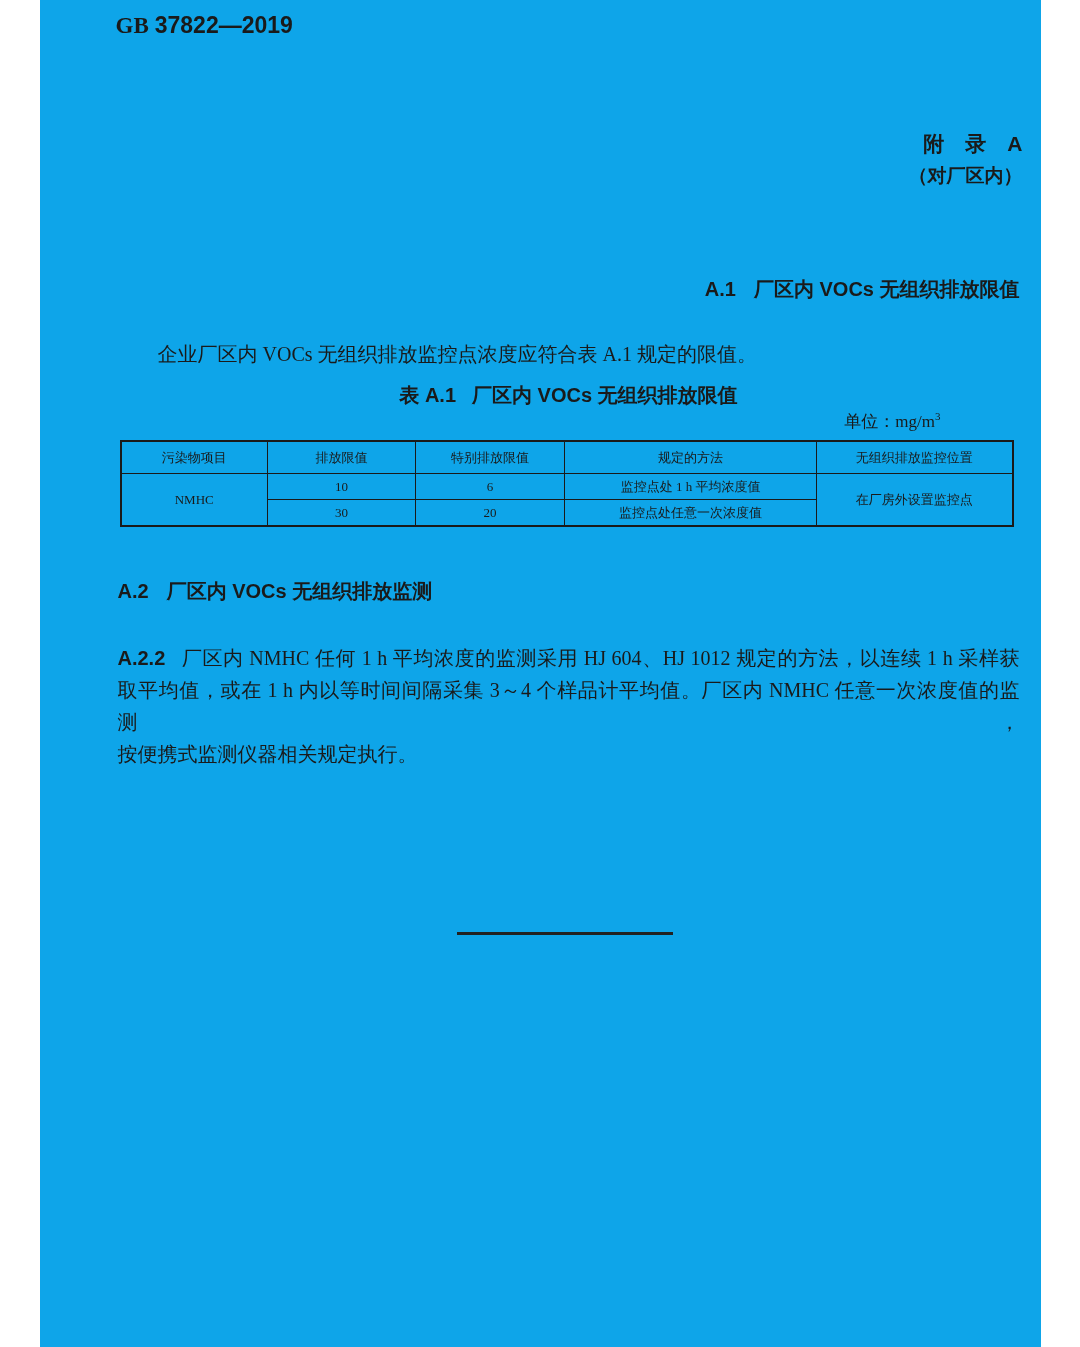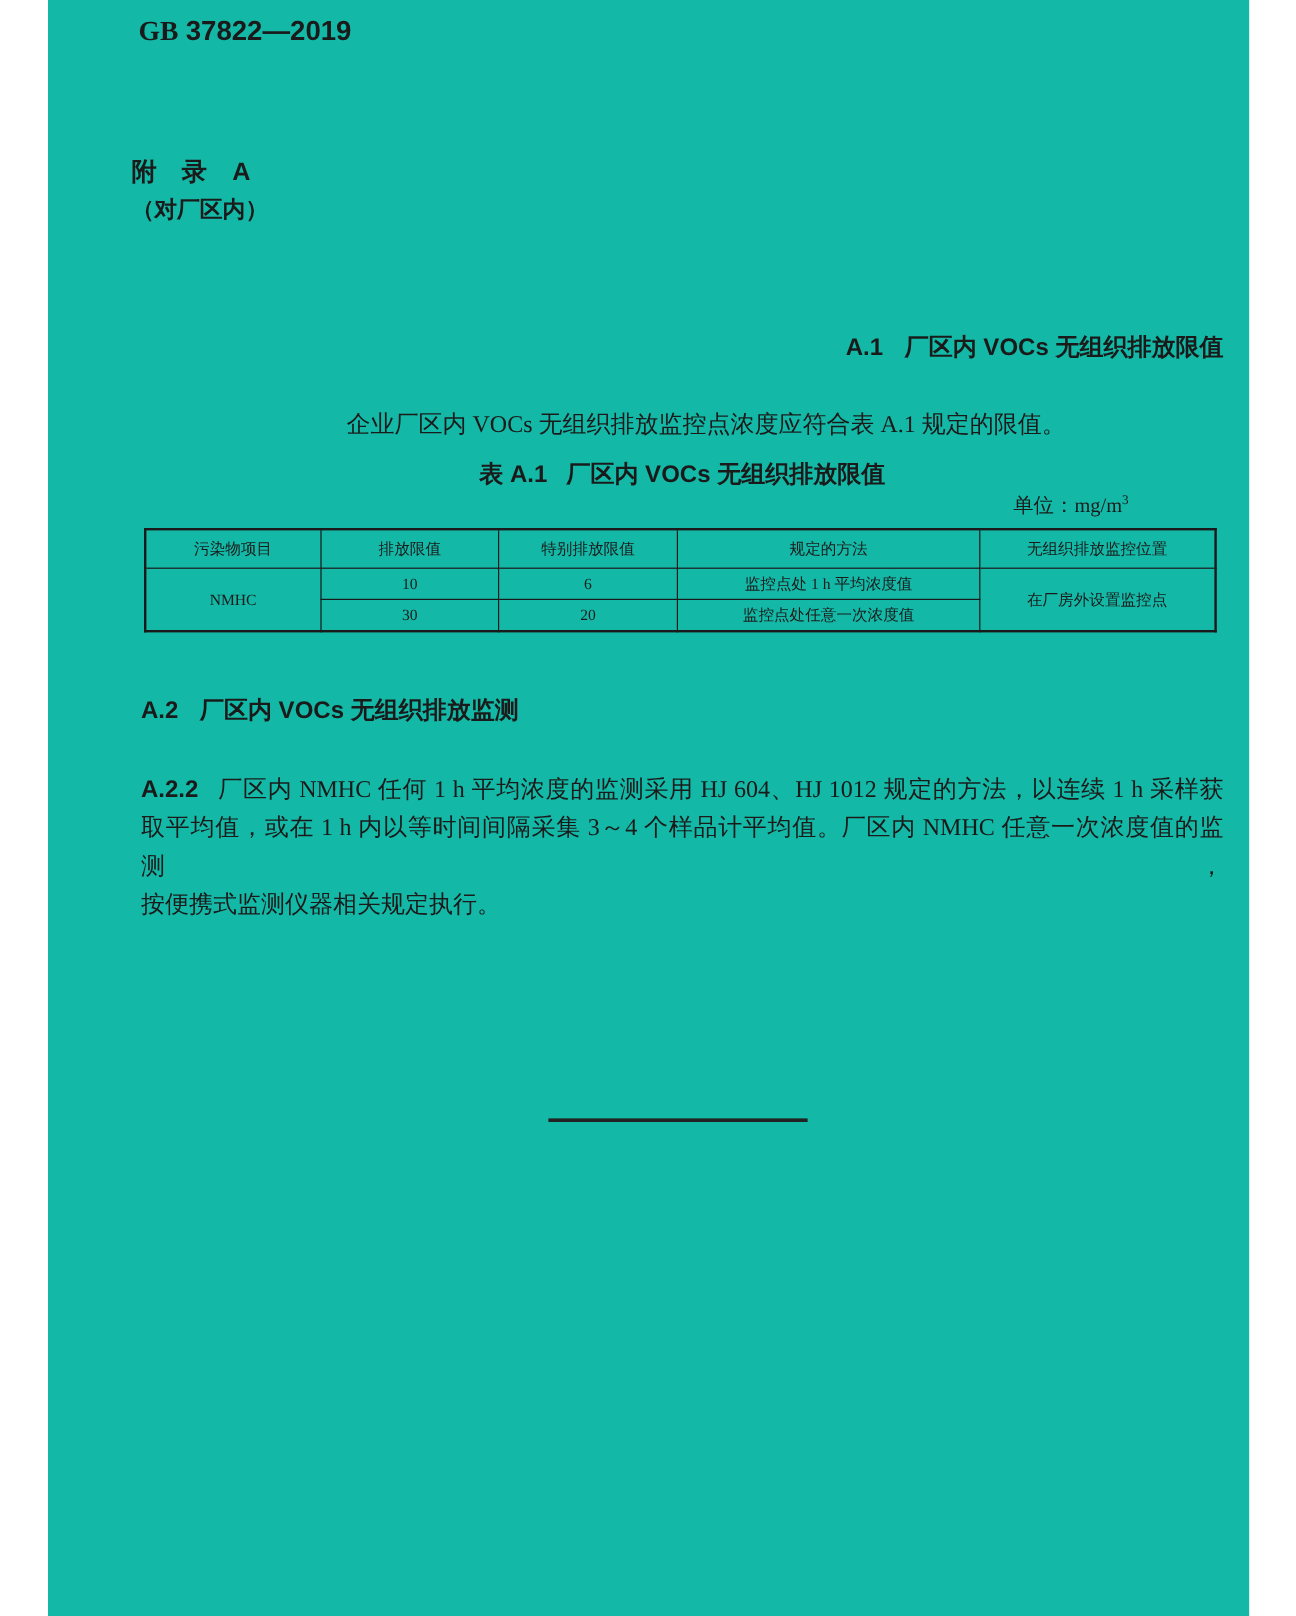--- a/index.html
+++ b/index.html
@@ -5,21 +5,21 @@
   html, body {
     margin: 0;
     padding: 0;
     background: #ffffff;
   }
   .page {
     position: relative;
     width: 1001px;
     height: 1347px;
     margin: 0 auto;
-    background: #14b8a6;
+    background: #0ea5e9;
     color: #1a1a1a;
     font-family: "Liberation Serif", "DejaVu Serif", serif;
     overflow: hidden;
   }
   
   .std-code {
     position: absolute;
     top: 12px;
     left: 76px;
     font-size: 23px;
@@ -31,23 +31,23 @@
   }
   .std-code .num {
     font-family: "Liberation Sans", "DejaVu Sans", sans-serif;
     font-weight: bold;
     margin-left: 6px;
   }
   
   .appendix-head {
     position: absolute;
     top: 128px;
-    left: 70px;
-    width: 902px;
-    text-align: left;
+    left: 81px;
+    width: 902px;
+    text-align: right;
     font-family: "Liberation Sans", "DejaVu Sans", sans-serif;
     font-weight: bold;
   }
   .appendix-head .t1 { font-size: 21px; line-height: 32px; }
   .appendix-head .t2 { font-size: 19px; line-height: 32px; }
   .appendix-head .t3 { font-size: 21px; line-height: 34px; }
   
   .sec-heading {
     position: absolute;
     left: 78px;
@@ -61,21 +61,21 @@
   #a1-heading { top: 276px; text-align: right; }
   #a2-heading { top: 578px; }
   
   .body-para {
     position: absolute;
     left: 78px;
     width: 902px;
     font-size: 20px;
     line-height: 32px;
   }
-  #a1-para { top: 338px; text-indent: 2em; text-align: center; }
+  #a1-para { top: 338px; text-indent: 2em; }
   #a2-clauses { top: 642px; }
   .clause { margin: 0; }
   .clause .line {
     font-size: 20px;
     line-height: 32px;
   }
   .clause .line.j {
     text-align: justify;
     text-align-last: justify;
   }

